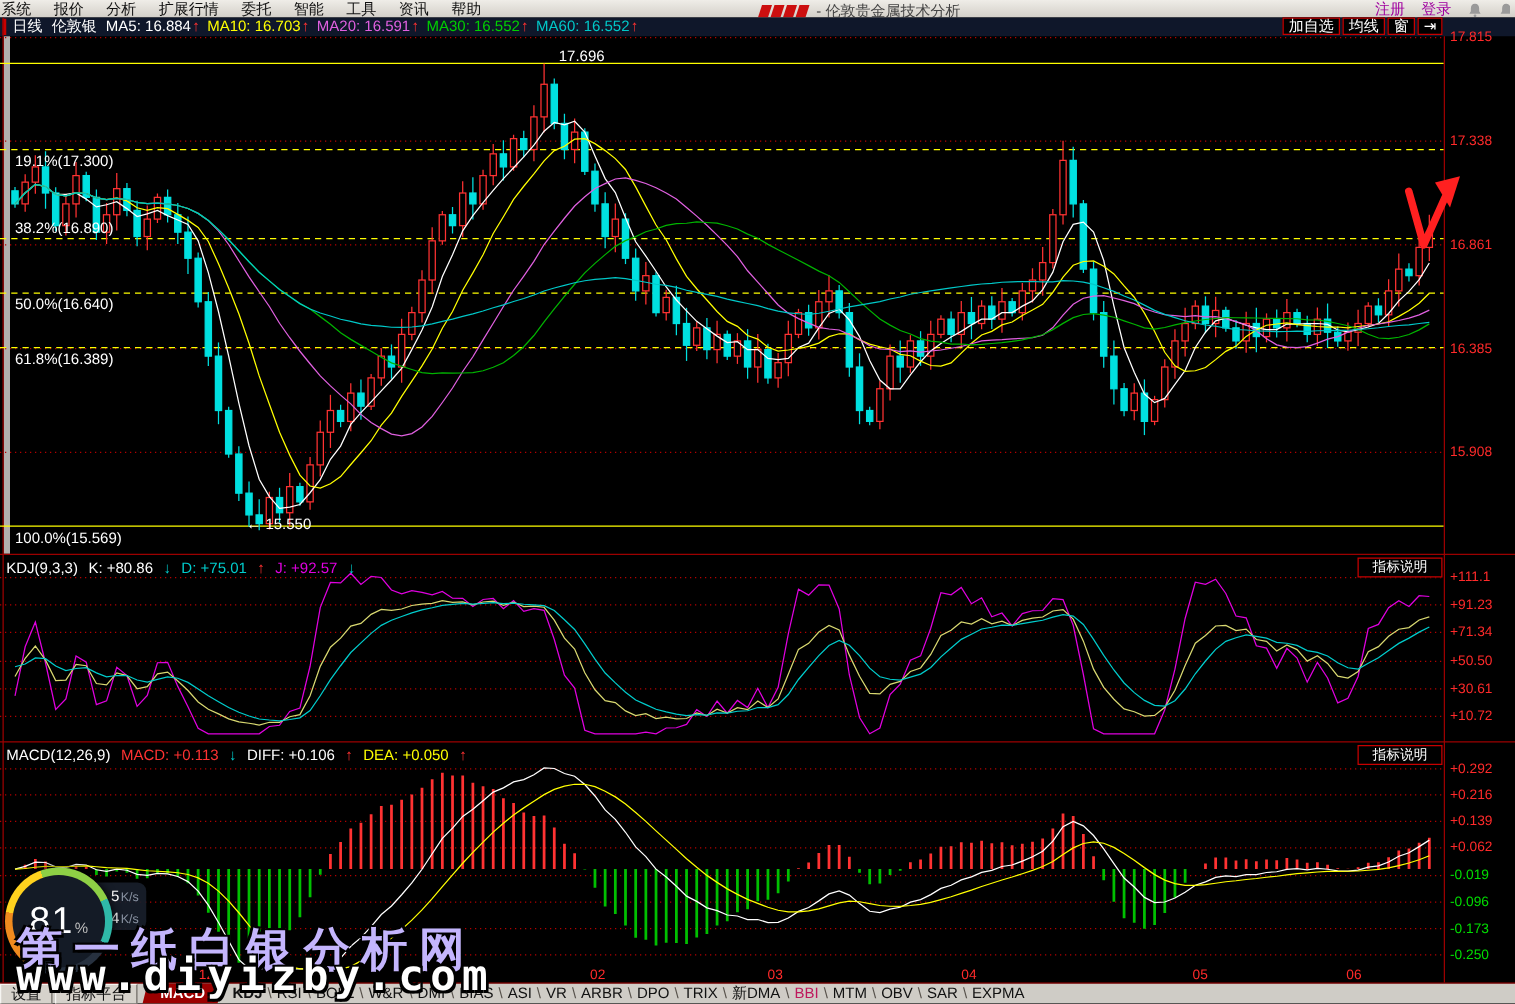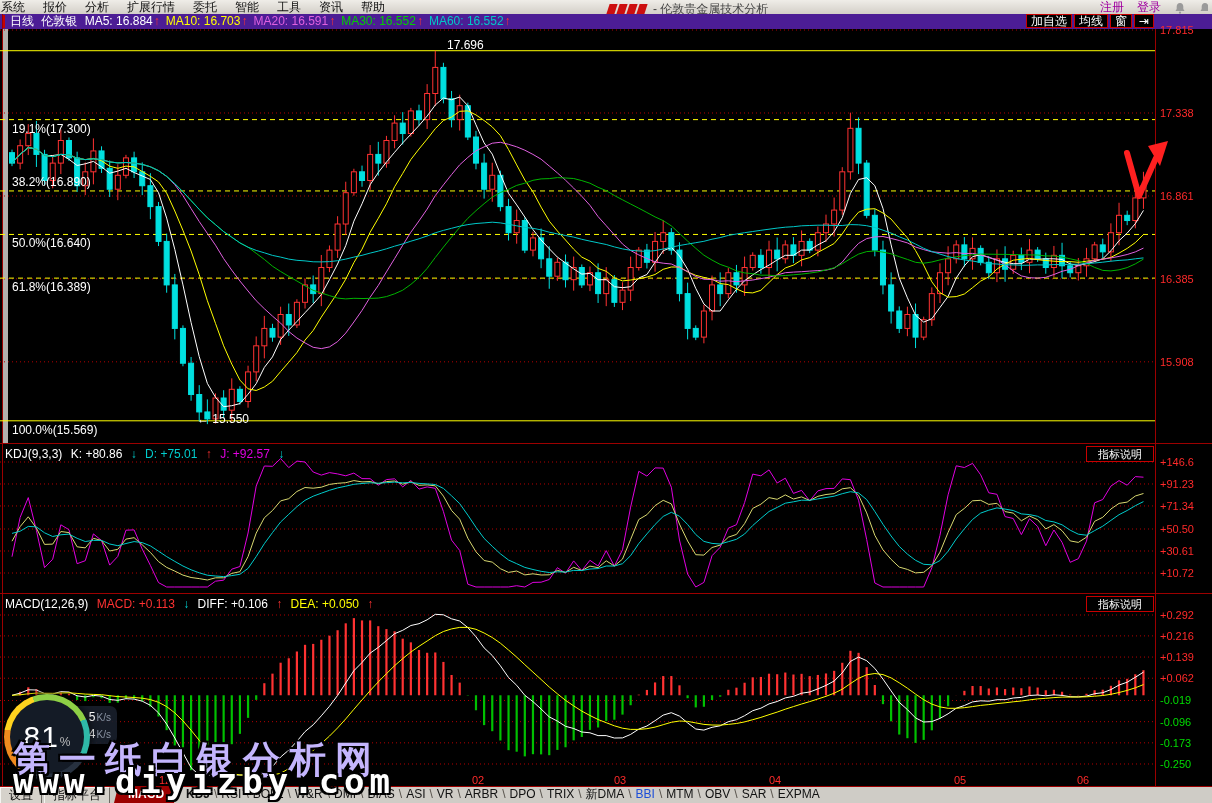--- a/index.html
+++ b/index.html
@@ -10,21 +10,21 @@
     background:linear-gradient(#efede8,#d3cfc8);color:#111;font-size:12px;overflow:hidden;}
   .menus{position:absolute;left:-8px;top:0;display:flex;}
   .menu{padding:0 9px;line-height:14px;cursor:default;}
   .brand{position:absolute;left:608px;top:0;height:18px;display:flex;align-items:center;}
   .logo{display:inline-flex;margin-right:5px;}
   .logo i{display:inline-block;width:8px;height:10px;background:#cc0f0f;transform:skewX(-18deg);margin-right:2px;}
   .brandtitle{color:#444;line-height:14px;}
   .account{position:absolute;right:4px;top:0;height:14px;display:flex;align-items:center;gap:13px;}
   .purple{color:#a000a0;line-height:14px;cursor:pointer;}
   
-  .toolbar{position:absolute;left:0;top:14px;width:1212px;height:15px;background:#4c1d95;font-size:12px;}
+  .toolbar{position:absolute;left:0;top:14px;width:1212px;height:15px;background:#0f172a;font-size:12px;}
   .accent{position:absolute;left:2px;top:1px;width:3px;height:13px;background:#c80000;}
   .hvals{position:absolute;left:10px;top:0;line-height:15px;white-space:nowrap;}
   .hvals span{margin-right:4px;}
   .tbbtns{position:absolute;right:58px;top:0;display:flex;gap:2px;}
   .tbbtn{border:1px solid #c80000;color:#fff;font-size:12px;height:12px;line-height:12px;padding:0 4px;background:#000;cursor:pointer;}
   
   .hline{position:absolute;left:0;width:1212px;height:1px;background:#9c0000;}
   .vline{position:absolute;width:1px;background:#9c0000;}
   .leftstrip{position:absolute;left:3px;top:29px;width:5px;height:414px;background:#b2b0ad;}
   
@@ -612,21 +612,21 @@
       <div class="fiblabel" style="left: 12px; top: 122px;">19.1%(17.300)</div>
       <div class="fiblabel" style="left: 12px; top: 175px;">38.2%(16.890)</div>
       <div class="fiblabel" style="left: 12px; top: 236px;">50.0%(16.640)</div>
       <div class="fiblabel" style="left: 12px; top: 280px;">61.8%(16.389)</div>
       <div class="fiblabel" style="left: 12px; top: 423px;">100.0%(15.569)</div>
       <div class="axislabel" style="top: 24px; color: rgb(255, 42, 42);">17.815</div>
       <div class="axislabel" style="top: 107px; color: rgb(255, 42, 42);">17.338</div>
       <div class="axislabel" style="top: 190px; color: rgb(255, 42, 42);">16.861</div>
       <div class="axislabel" style="top: 273px; color: rgb(255, 42, 42);">16.385</div>
       <div class="axislabel" style="top: 356px; color: rgb(255, 42, 42);">15.908</div>
-      <div class="axislabel" style="top: 456px; color: rgb(255, 42, 42);">+146.6</div>
+      <div class="axislabel" style="top: 456px; color: rgb(255, 42, 42);">+111.1</div>
       <div class="axislabel" style="top: 478px; color: rgb(255, 42, 42);">+91.23</div>
       <div class="axislabel" style="top: 500px; color: rgb(255, 42, 42);">+71.34</div>
       <div class="axislabel" style="top: 523px; color: rgb(255, 42, 42);">+50.50</div>
       <div class="axislabel" style="top: 545px; color: rgb(255, 42, 42);">+30.61</div>
       <div class="axislabel" style="top: 567px; color: rgb(255, 42, 42);">+10.72</div>
       <div class="axislabel" style="top: 609px; color: rgb(255, 42, 42);">+0.292</div>
       <div class="axislabel" style="top: 630px; color: rgb(255, 42, 42);">+0.216</div>
       <div class="axislabel" style="top: 651px; color: rgb(255, 42, 42);">+0.139</div>
       <div class="axislabel" style="top: 672px; color: rgb(255, 42, 42);">+0.062</div>
       <div class="axislabel" style="top: 694px; color: rgb(0, 221, 0);">-0.019</div>
@@ -686,21 +686,21 @@
         <span class="tab" style="color: rgb(17, 17, 17);">VR</span>
         <span class="tabsep" style="color: rgb(85, 80, 74);">\</span>
         <span class="tab" style="color: rgb(17, 17, 17);">ARBR</span>
         <span class="tabsep" style="color: rgb(85, 80, 74);">\</span>
         <span class="tab" style="color: rgb(17, 17, 17);">DPO</span>
         <span class="tabsep" style="color: rgb(85, 80, 74);">\</span>
         <span class="tab" style="color: rgb(17, 17, 17);">TRIX</span>
         <span class="tabsep" style="color: rgb(85, 80, 74);">\</span>
         <span class="tab" style="color: rgb(17, 17, 17);">新DMA</span>
         <span class="tabsep" style="color: rgb(85, 80, 74);">\</span>
-        <span class="tab" style="color: #1d4ed8; text-align: center;">BBI</span>
+        <span class="tab" style="color: #be185d; text-align: center;">BBI</span>
         <span class="tabsep" style="color: rgb(85, 80, 74);">\</span>
         <span class="tab" style="color: rgb(17, 17, 17);">MTM</span>
         <span class="tabsep" style="color: rgb(85, 80, 74);">\</span>
         <span class="tab" style="color: rgb(17, 17, 17);">OBV</span>
         <span class="tabsep" style="color: rgb(85, 80, 74);">\</span>
         <span class="tab" style="color: rgb(17, 17, 17);">SAR</span>
         <span class="tabsep" style="color: rgb(85, 80, 74);">\</span>
         <span class="tab" style="color: rgb(17, 17, 17);">EXPMA</span>
       </span>
   </div>

